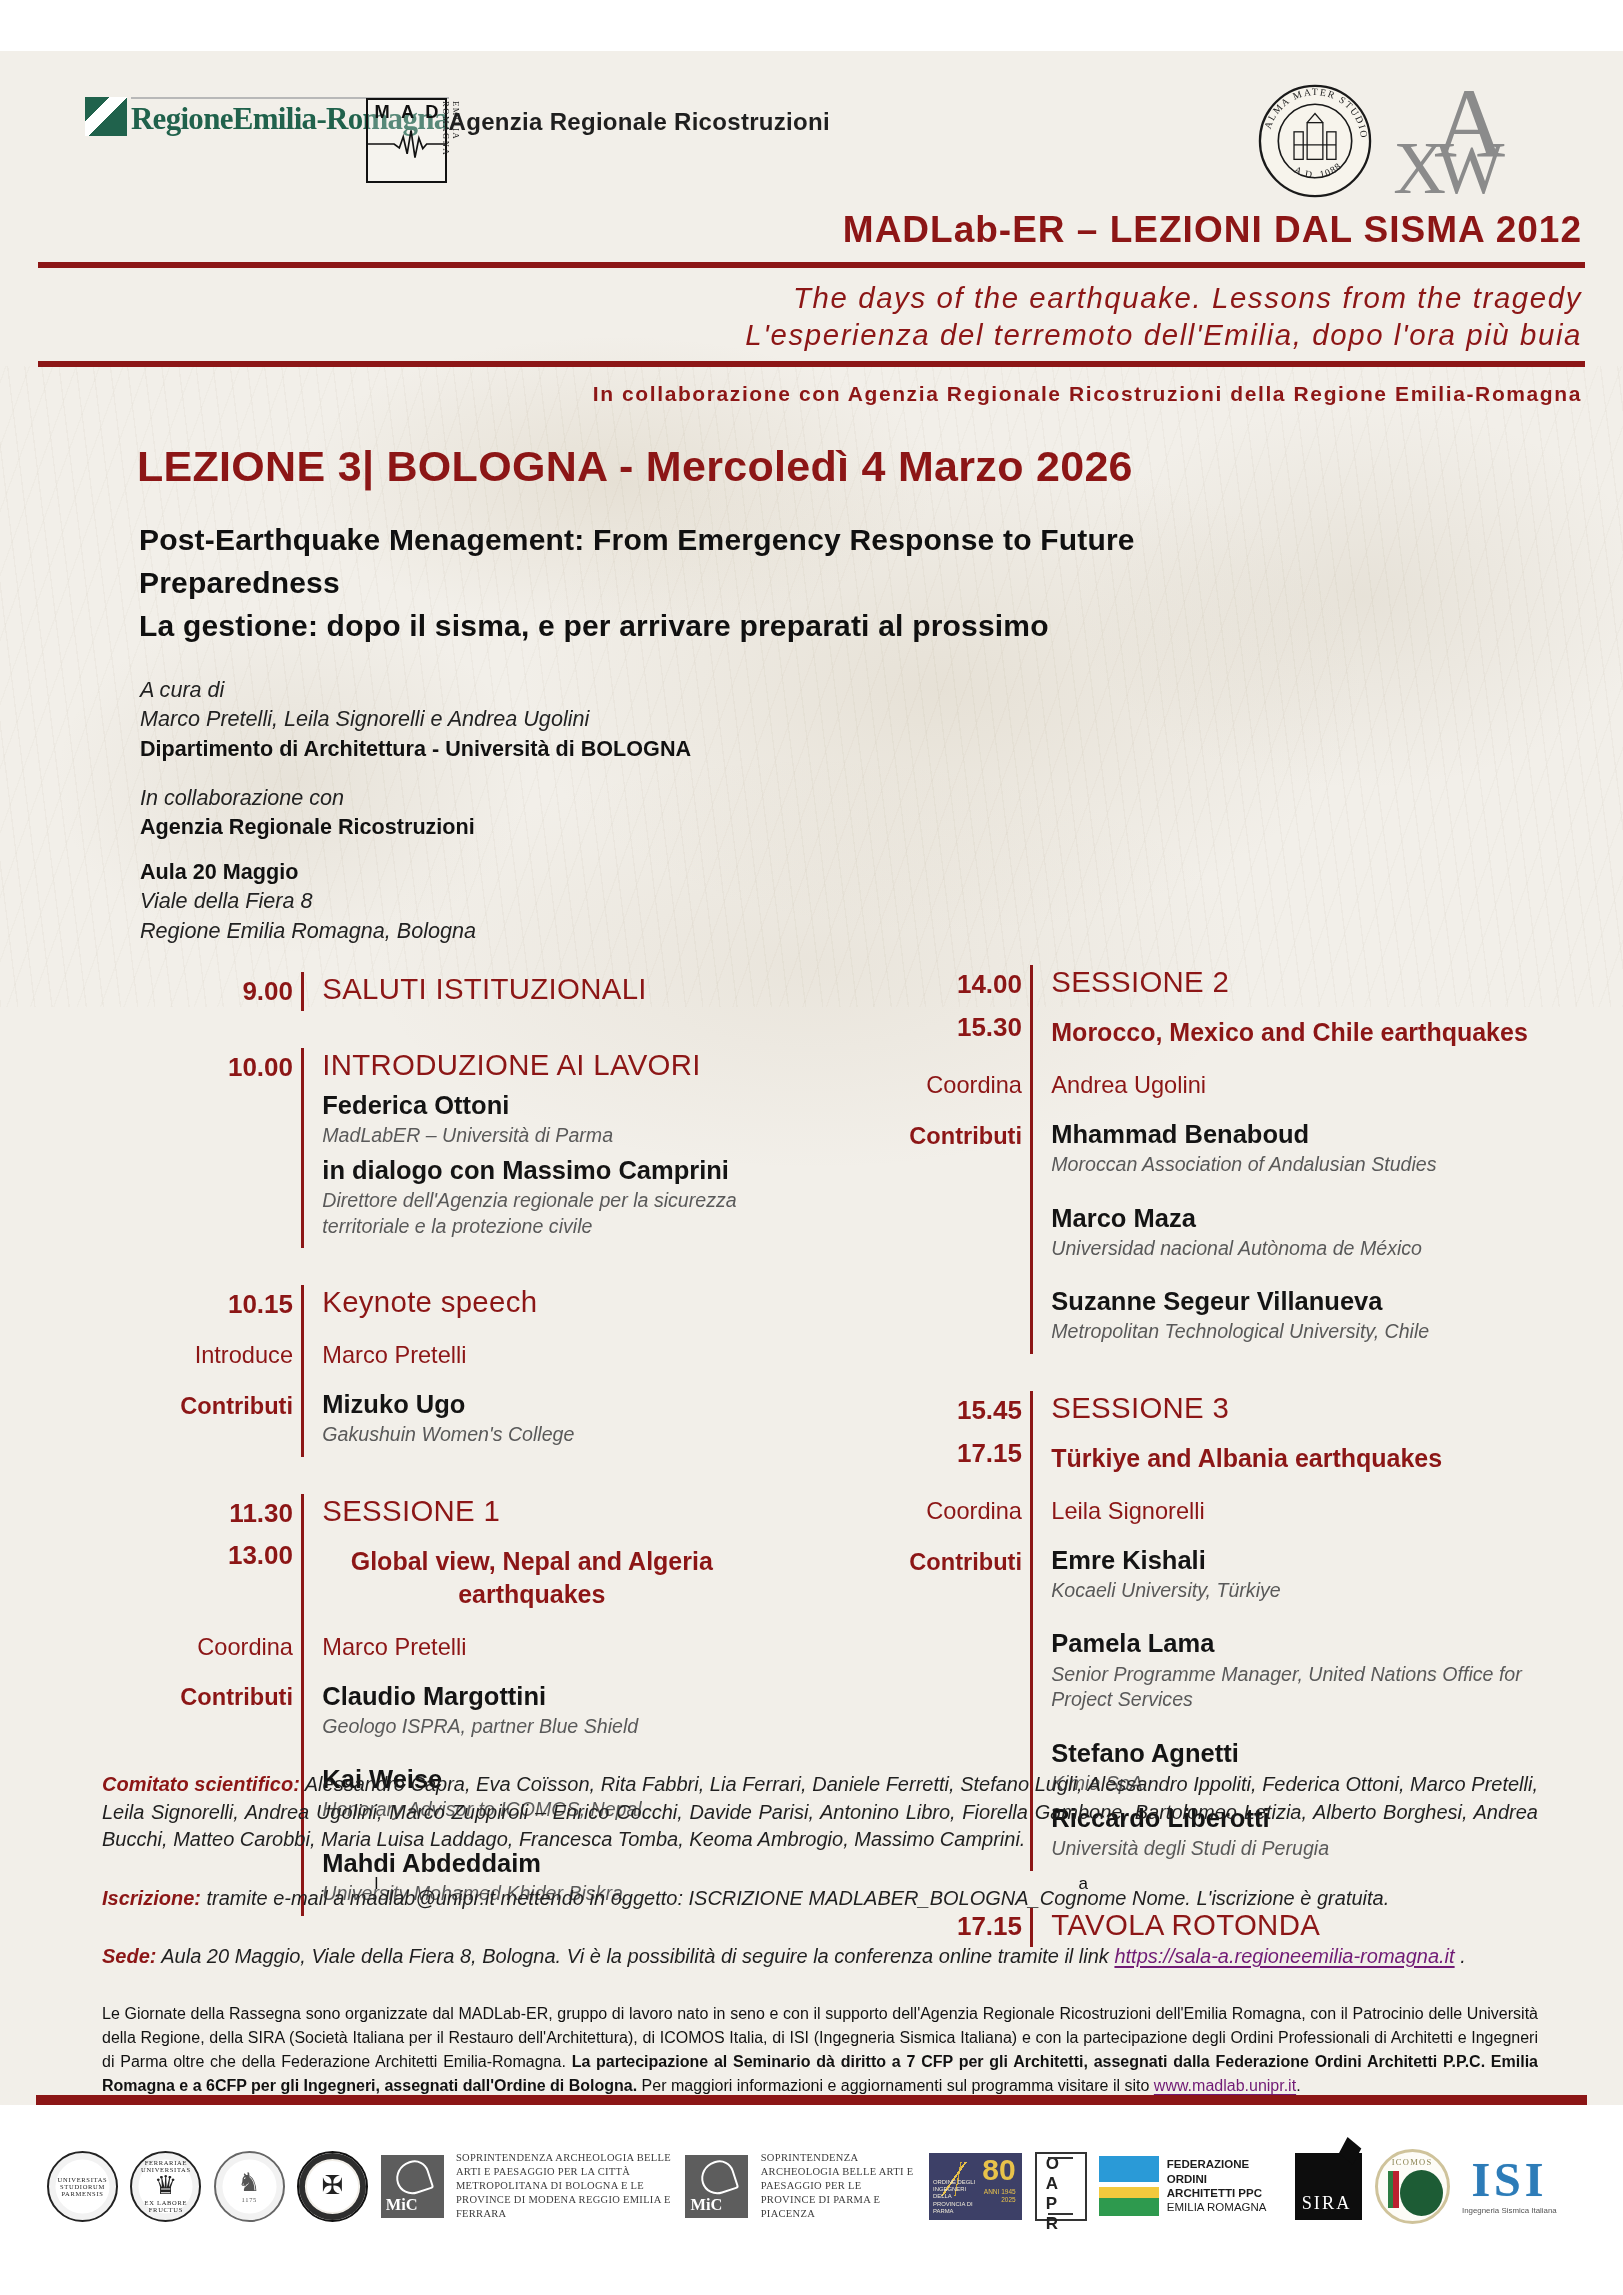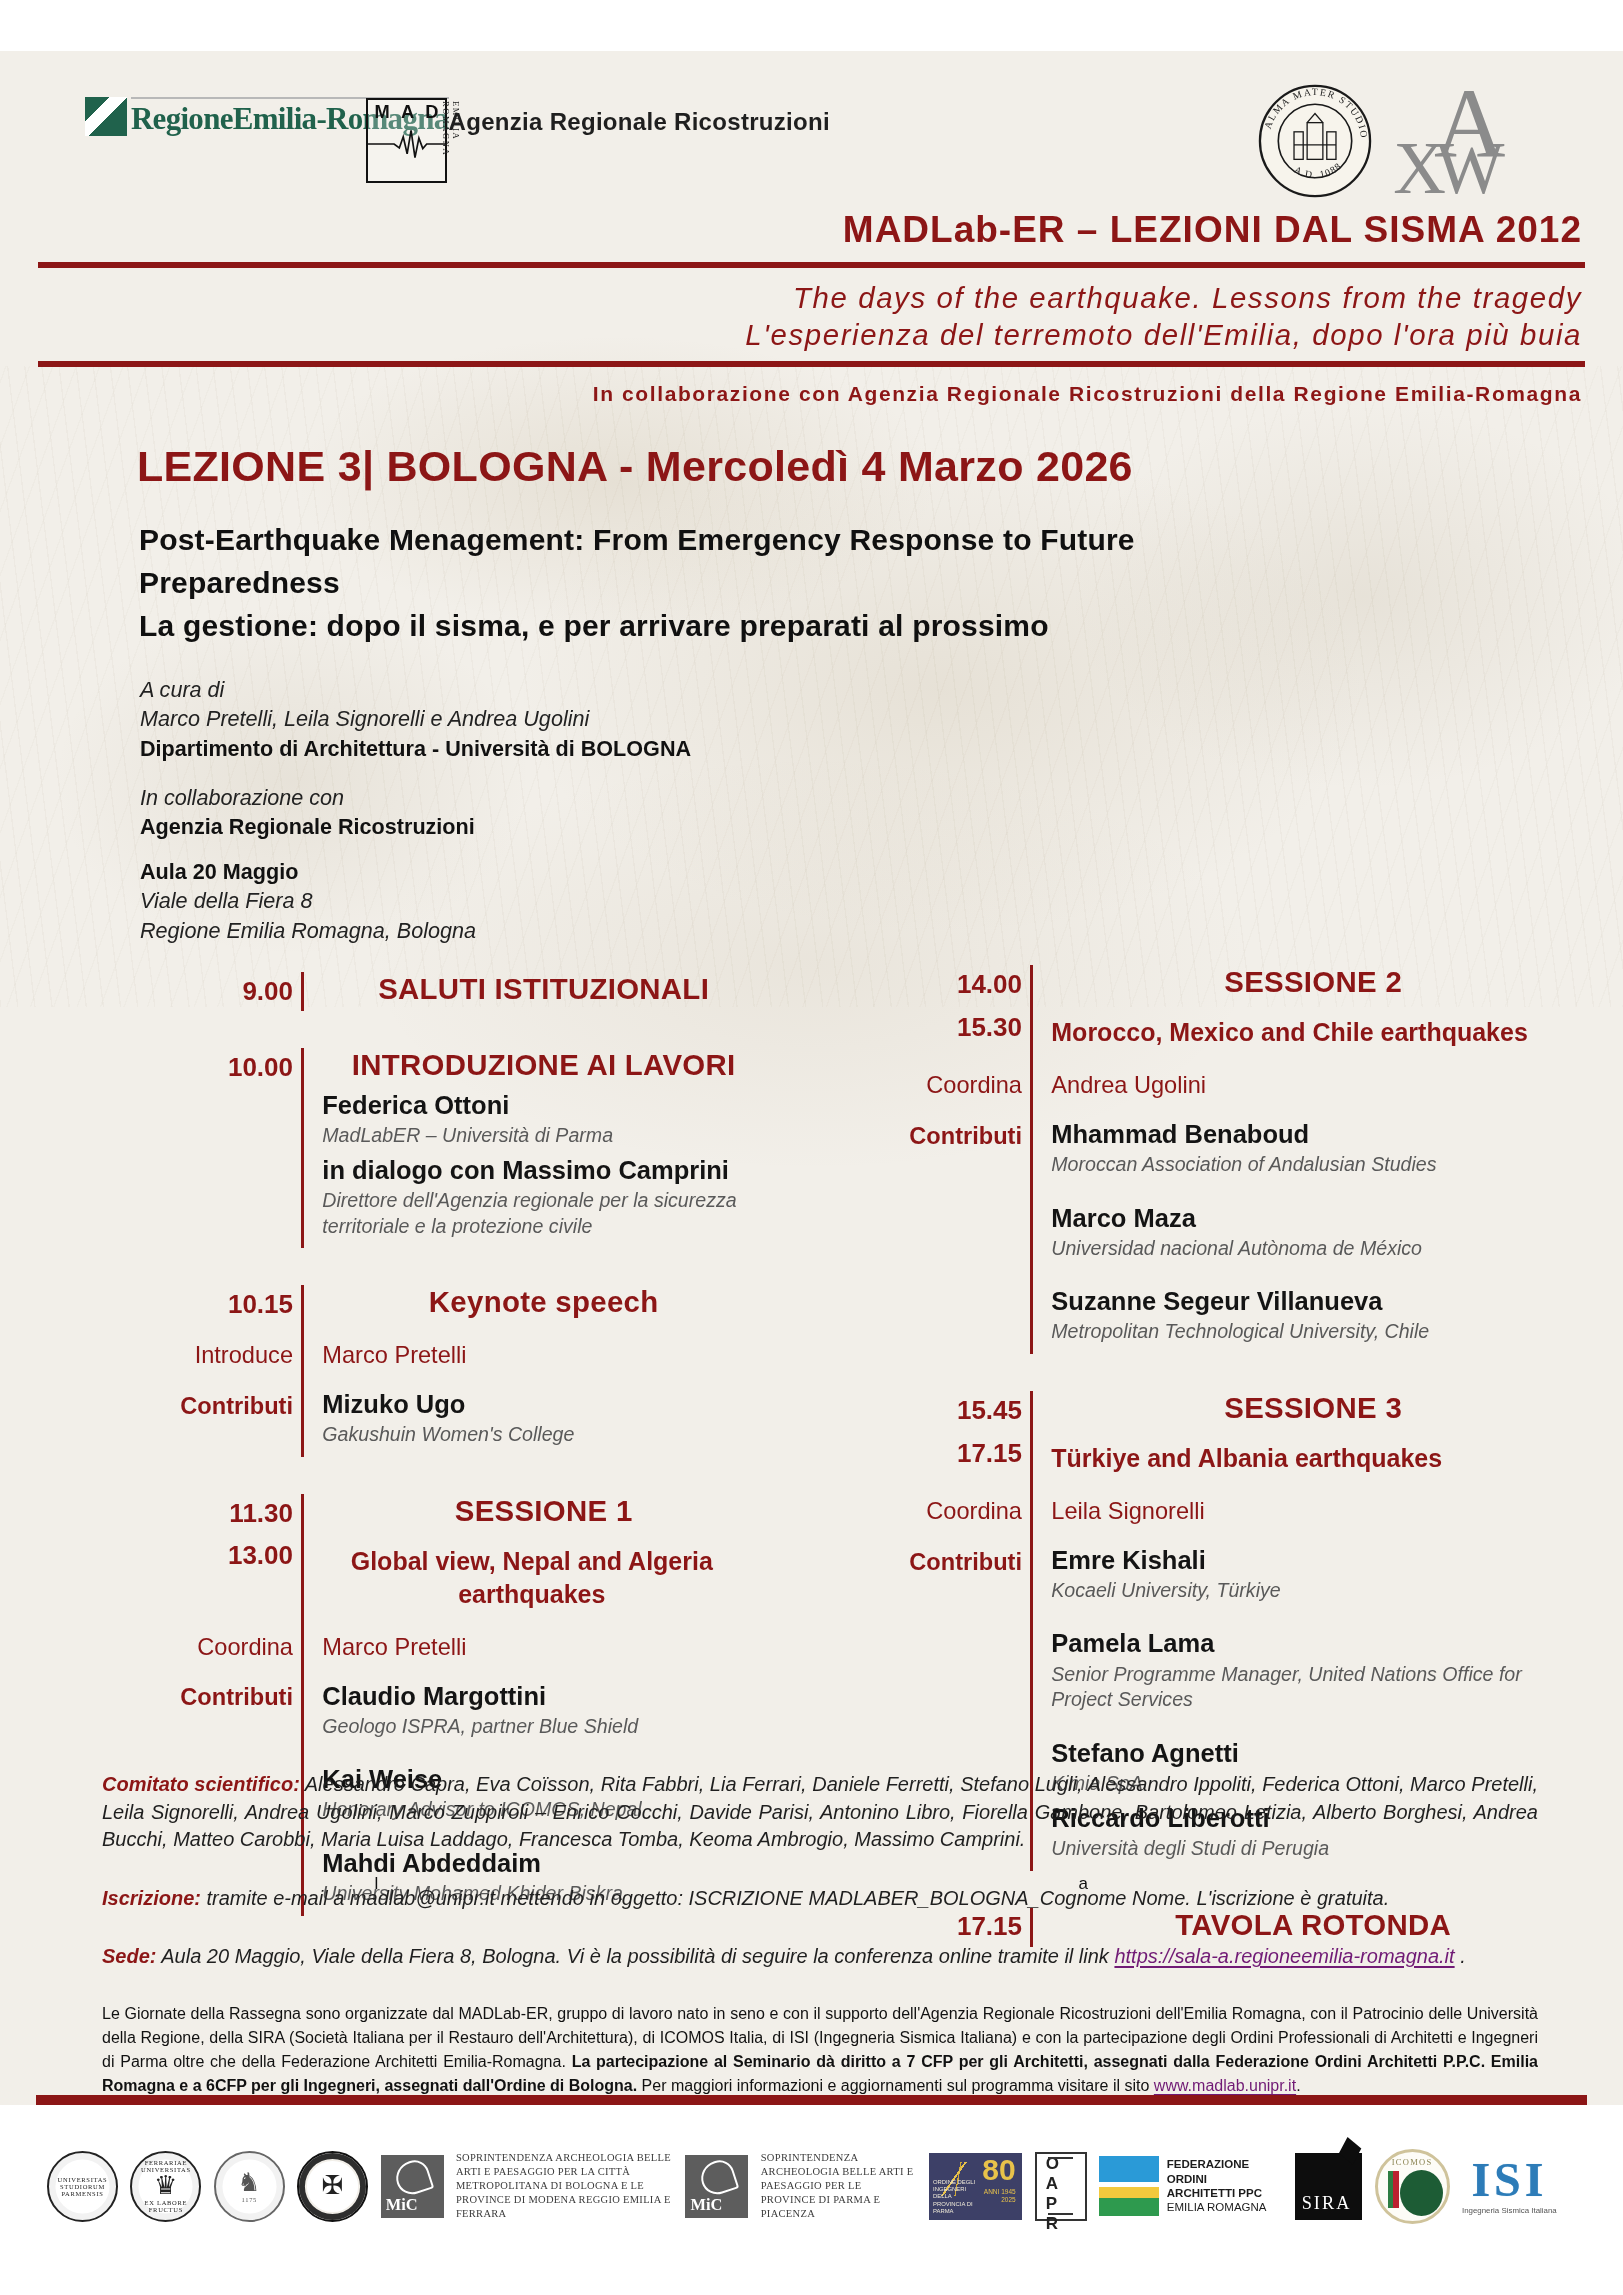--- a/index.html
+++ b/index.html
@@ -72,21 +72,21 @@
   .prog-right{top:965px;left:908px;width:667px;}
   .pb{display:grid;grid-template-columns:164px 1fr;}
   .prog-right .pb{grid-template-columns:122px 1fr;}
   .pb + .pb{margin-top:37px;}
   .lab{text-align:right;padding-right:8px;color:var(--maroon);font-size:23.6px;padding-top:3.9px;}
   .lab .t{font-weight:700;font-size:26px;}
   .lab .t + .t{margin-top:11.8px;}
   .lab.bold{font-weight:700;}
   .con{border-left:3.9px solid var(--maroon);padding-left:18.3px;padding-bottom:5.2px;}
   .con.gap{padding-bottom:19.6px;}
-  .title-red{font-weight:700;color:var(--maroon);font-size:29.4px;letter-spacing:0.3px;line-height:1.15;text-align:center;}
+  .title-red{font-weight:400;color:var(--maroon);font-size:29.4px;letter-spacing:0.3px;line-height:1.15;}
   .sub-red{font-weight:700;color:var(--maroon);font-size:25px;line-height:1.32;margin-top:17px;}
   .sub-center{width:419px;text-align:center;}
   .nowrap{white-space:nowrap;}
   .coordName{color:var(--maroon);font-size:23.6px;padding-top:3.9px;}
   .name{font-weight:700;color:#141414;font-size:25.5px;line-height:1.2;}
   .affil{font-style:italic;color:var(--gray);font-size:19.6px;line-height:1.3;margin-top:2.6px;}
   .spk{margin-bottom:25px;}
   .spk.tight{margin-bottom:6.5px;}
   .spk:last-child{margin-bottom:3.9px;}
 

